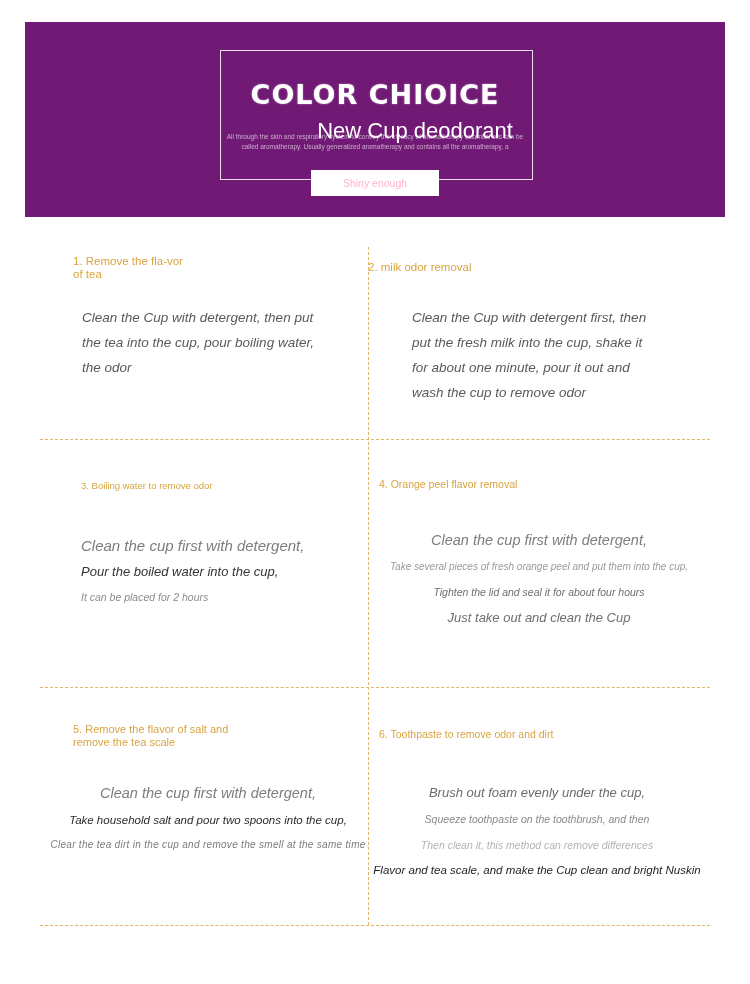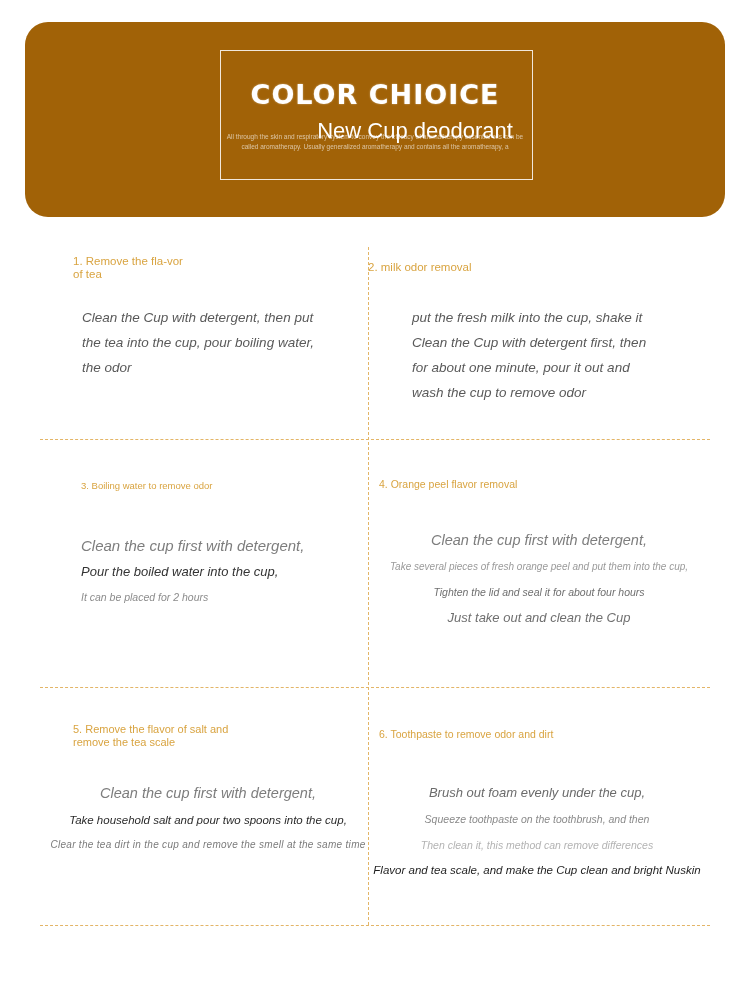--- a/index.html
+++ b/index.html
@@ -17,23 +17,22 @@
     -webkit-font-smoothing: antialiased;
   }
 
   
   .banner {
     position: absolute;
     left: 25px;
     top: 22px;
     width: 700px;
     height: 195px;
-    background: #a16207;
-    box-sizing: border-box;
-    border-radius: 23px;
+    background: #701a75;
+    box-sizing: border-box;
   }
   .banner-inner-frame {
     position: absolute;
     left: 195px;
     top: 28px;
     width: 313px;
     height: 130px;
     border: 1px solid rgba(255,255,255,0.85);
     box-sizing: border-box;
   }
@@ -186,20 +185,21 @@
 </style>
 </head>
 <body>
 
 <div class="banner">
   <div class="banner-inner-frame"></div>
   <div class="banner-content">
     <div class="banner-title">COLOR CHIOICE</div>
     <div class="banner-subtitle">New Cup deodorant</div>
     <div class="banner-desc">All through the skin and respiratory system to convey the efficacy of aromatherapy essential oils can be called aromatherapy. Usually generalized aromatherapy and contains all the aromatherapy, a</div>
+    <div class="banner-button">Shiny enough</div>
   </div>
 </div>
 
 <div class="tips">
 
   <div class="rule-h r1"></div>
   <div class="rule-h r2"></div>
   <div class="rule-h r3"></div>
   <div class="rule-v"></div>
 
@@ -208,22 +208,22 @@
     <div class="cell-body">
       <div class="body-line l0">Clean the Cup with detergent, then put</div>
       <div class="body-line l1">the tea into the cup, pour boiling water,</div>
       <div class="body-line l3">the odor</div>
     </div>
   </div>
 
   <div class="cell c2">
     <div class="cell-heading">2. milk odor removal</div>
     <div class="cell-body">
+      <div class="body-line l0">Clean the Cup with detergent first, then</div>
       <div class="body-line l1">put the fresh milk into the cup, shake it</div>
-      <div class="body-line l0">Clean the Cup with detergent first, then</div>
       <div class="body-line l2">for about one minute, pour it out and</div>
       <div class="body-line l3">wash the cup to remove odor</div>
     </div>
   </div>
 
   <div class="cell c3">
     <div class="cell-heading">3. Boiling water to remove odor</div>
     <div class="cell-body">
       <div class="body-line l0">Clean the cup first with detergent,</div>
       <div class="body-line l1">Pour the boiled water into the cup,</div>

